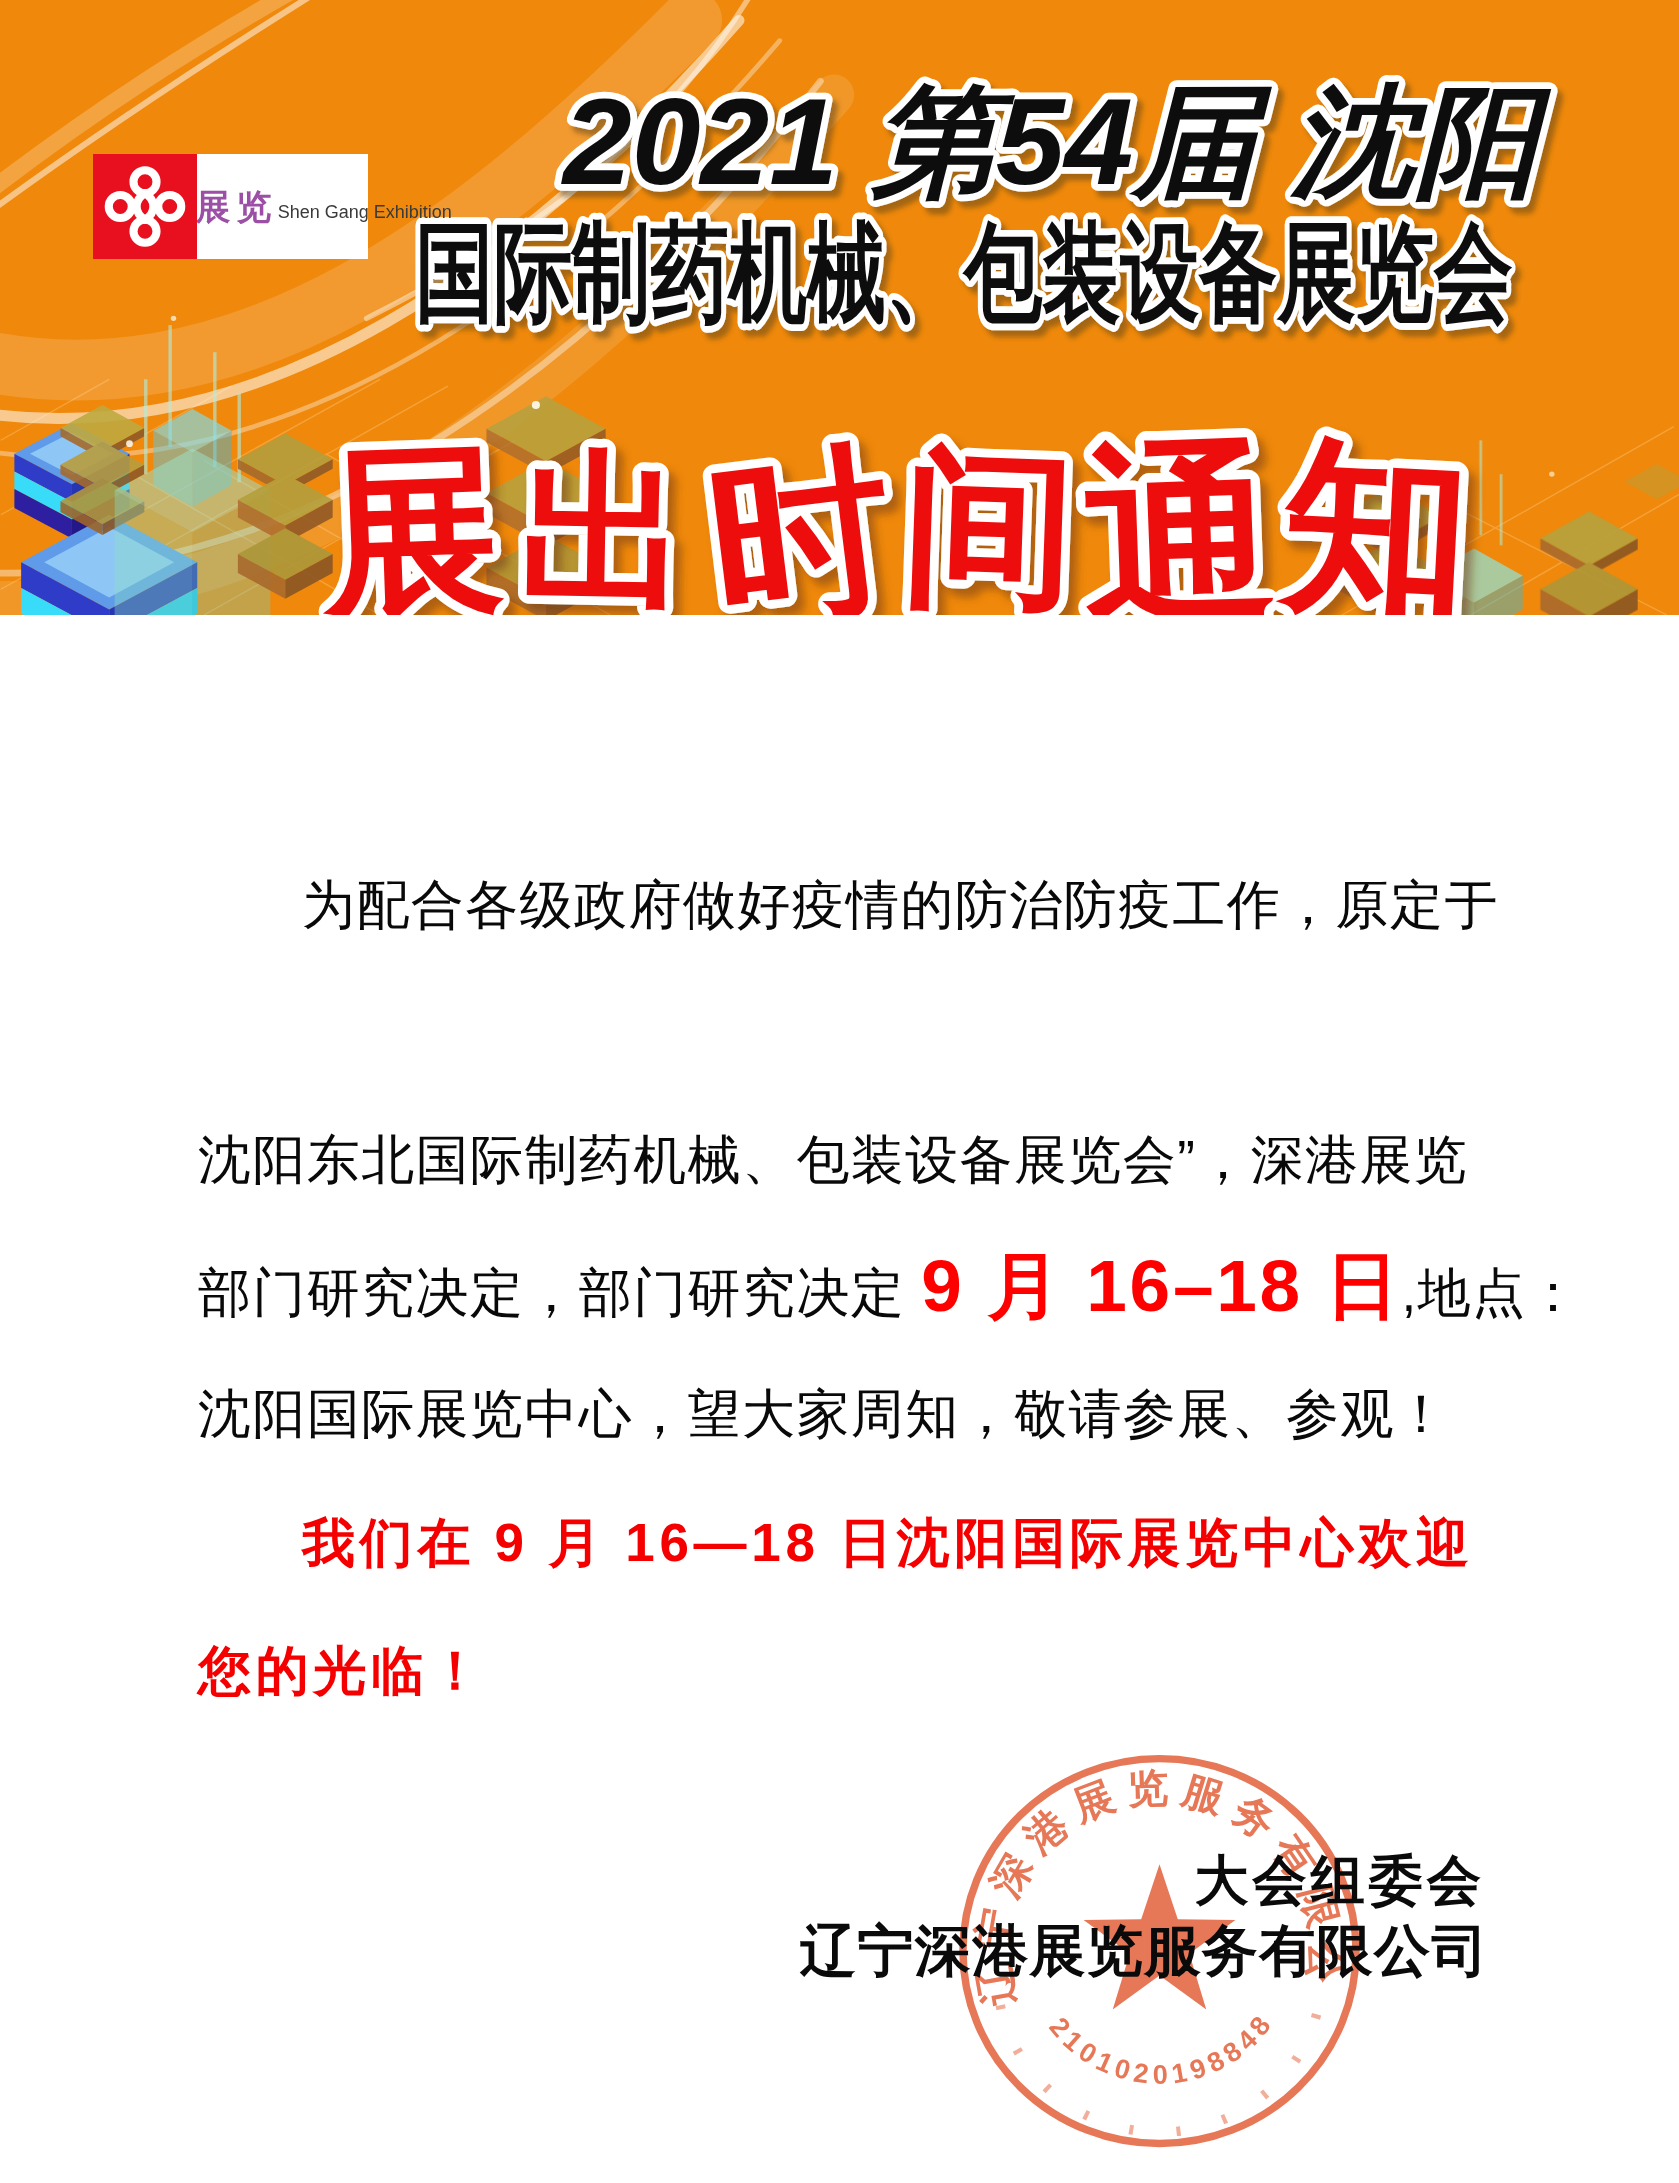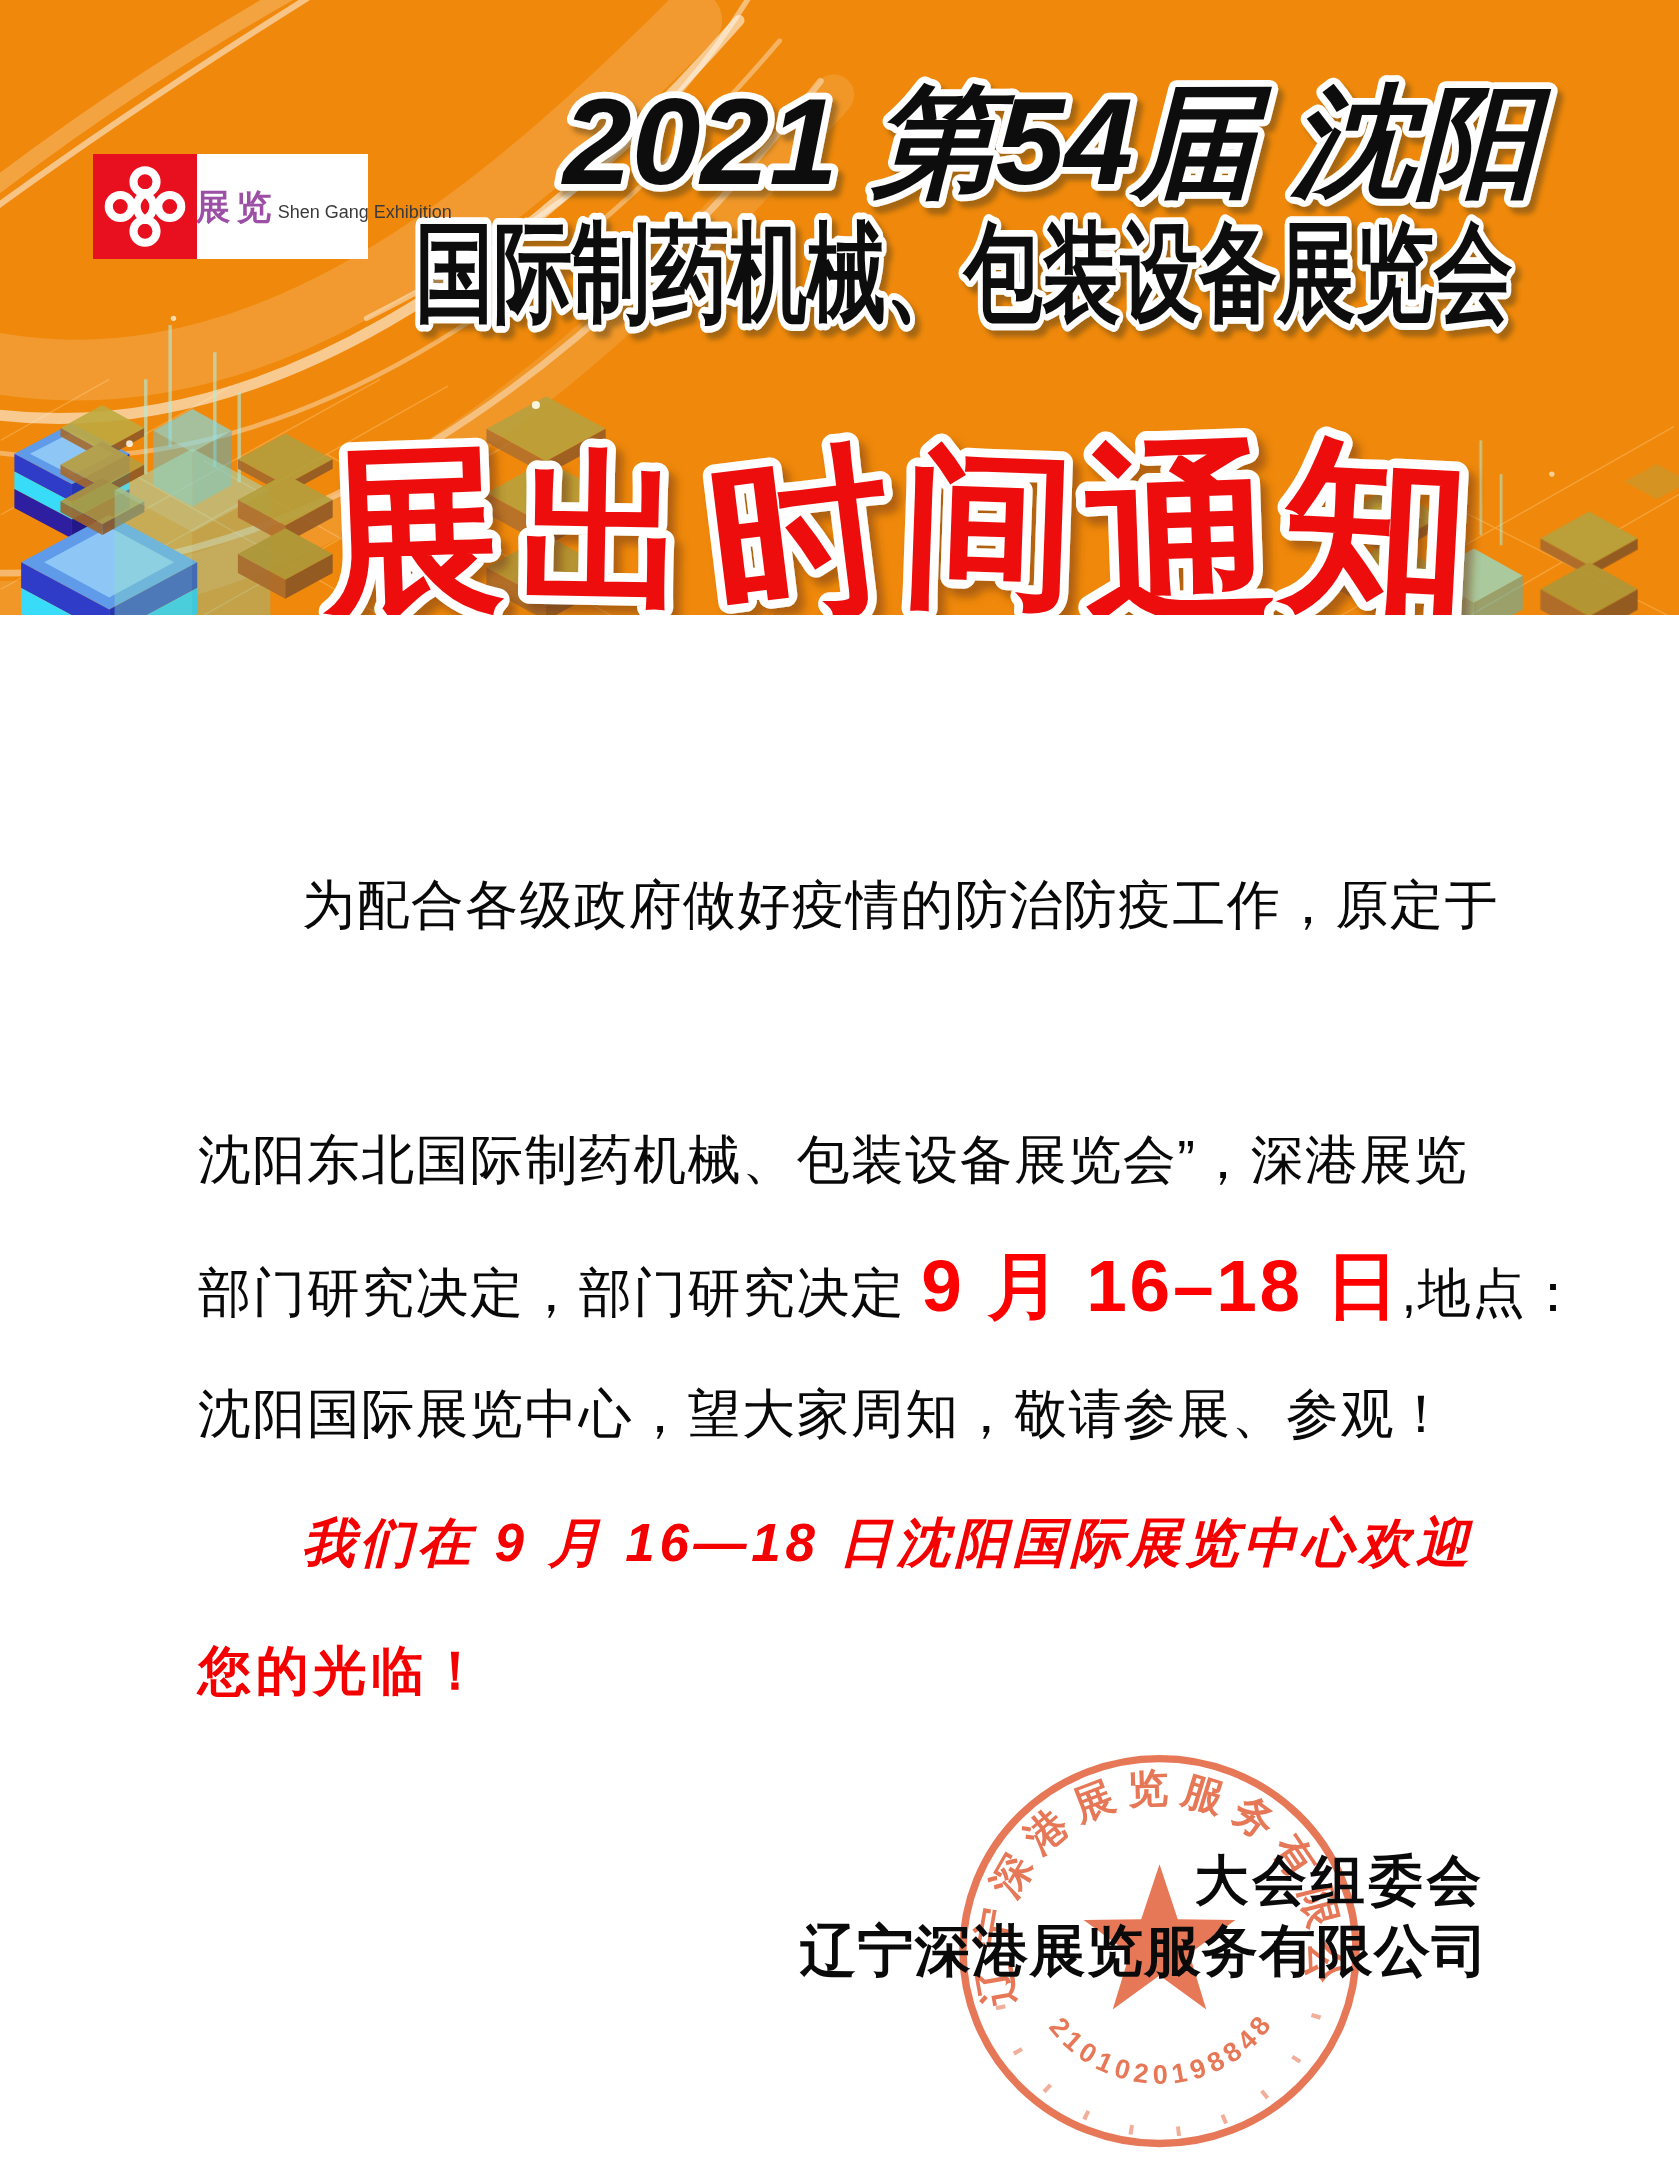--- a/index.html
+++ b/index.html
@@ -210,21 +210,21 @@
   </div>
 
   <div class="para" style="left:198px;top:1255px;">
     <span>部门研究决定，部门研究决定 </span><span class="red-big">9 月 16–18 日</span><span>,地点：</span>
   </div>
 
   <div class="para" style="left:198px;top:1383px;">
     <span>沈阳国际展览中心，望大家周知，敬请参展、参观！</span>
   </div>
 
-  <div class="para para-red" style="left:302px;top:1512px;font-style:italic;">
+  <div class="para para-red" style="left:302px;top:1512px;">
     <span>我们在 9 月 16—18 日沈阳国际展览中心欢迎</span>
   </div>
 
   <div class="para para-red" style="left:198px;top:1640px;">
     <span>您的光临！</span>
   </div>
 
   <svg id="seal" width="441" height="427" viewBox="0 0 650 630">
     <g opacity="0.85">
       <ellipse cx="325" cy="310" rx="290" ry="284" fill="none" stroke="#E2603A" stroke-width="11"></ellipse>

